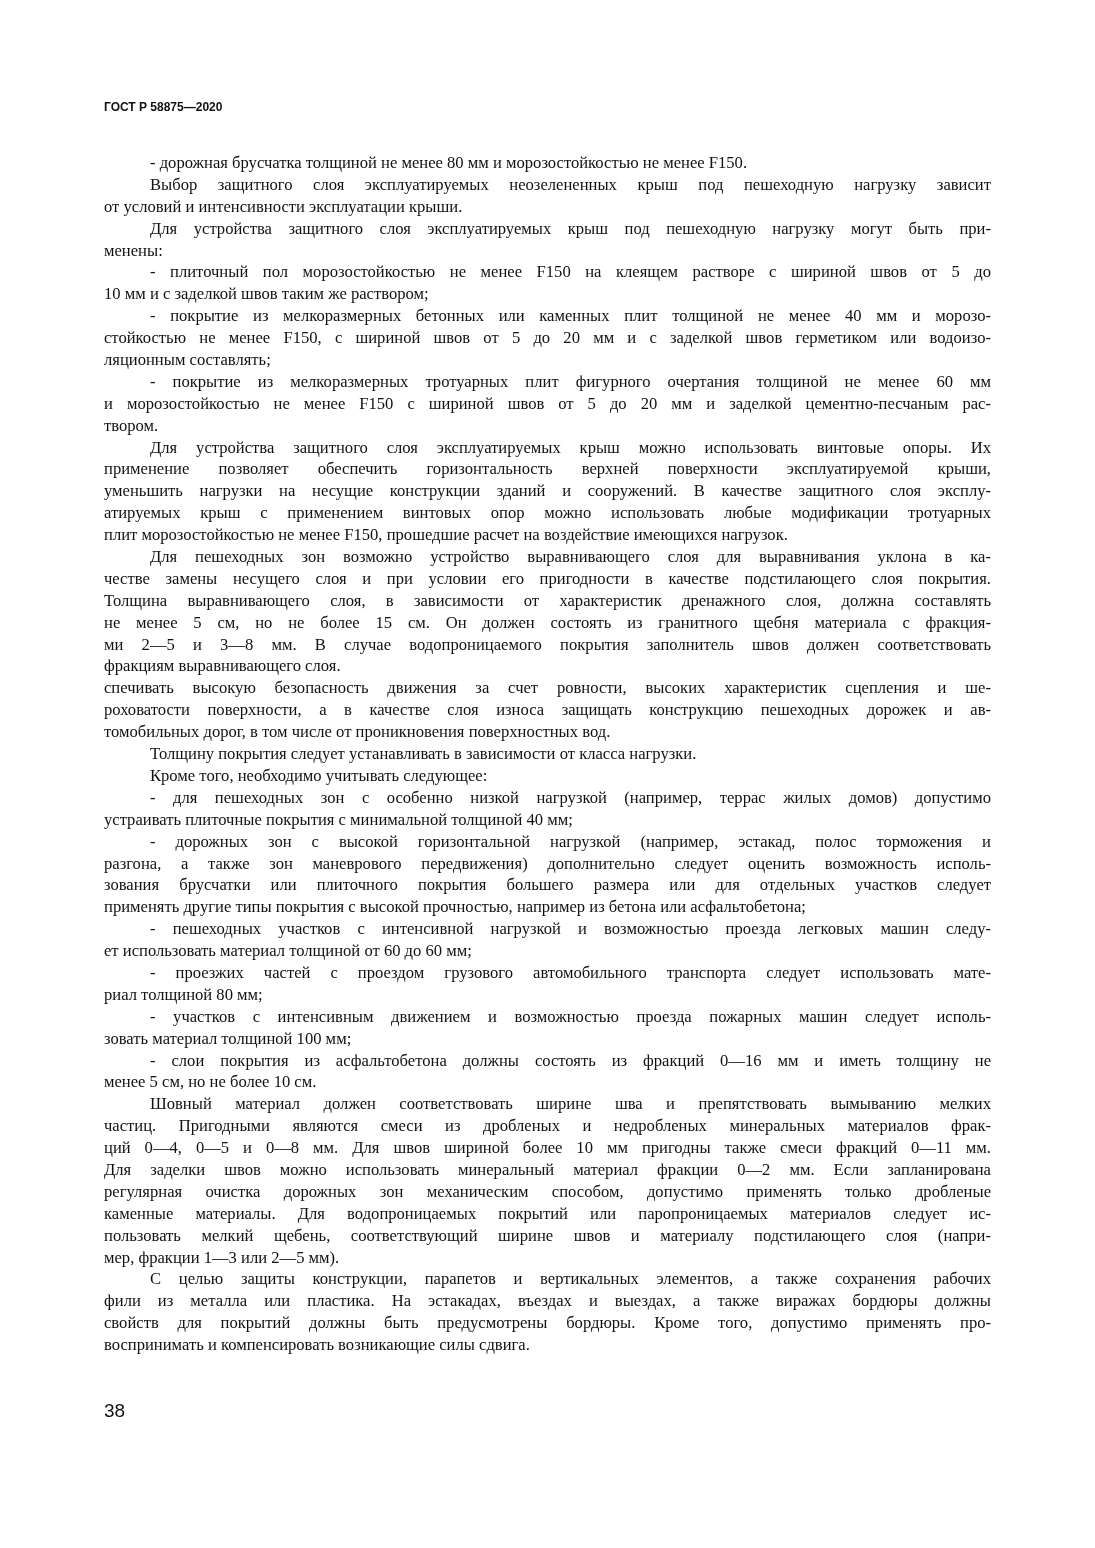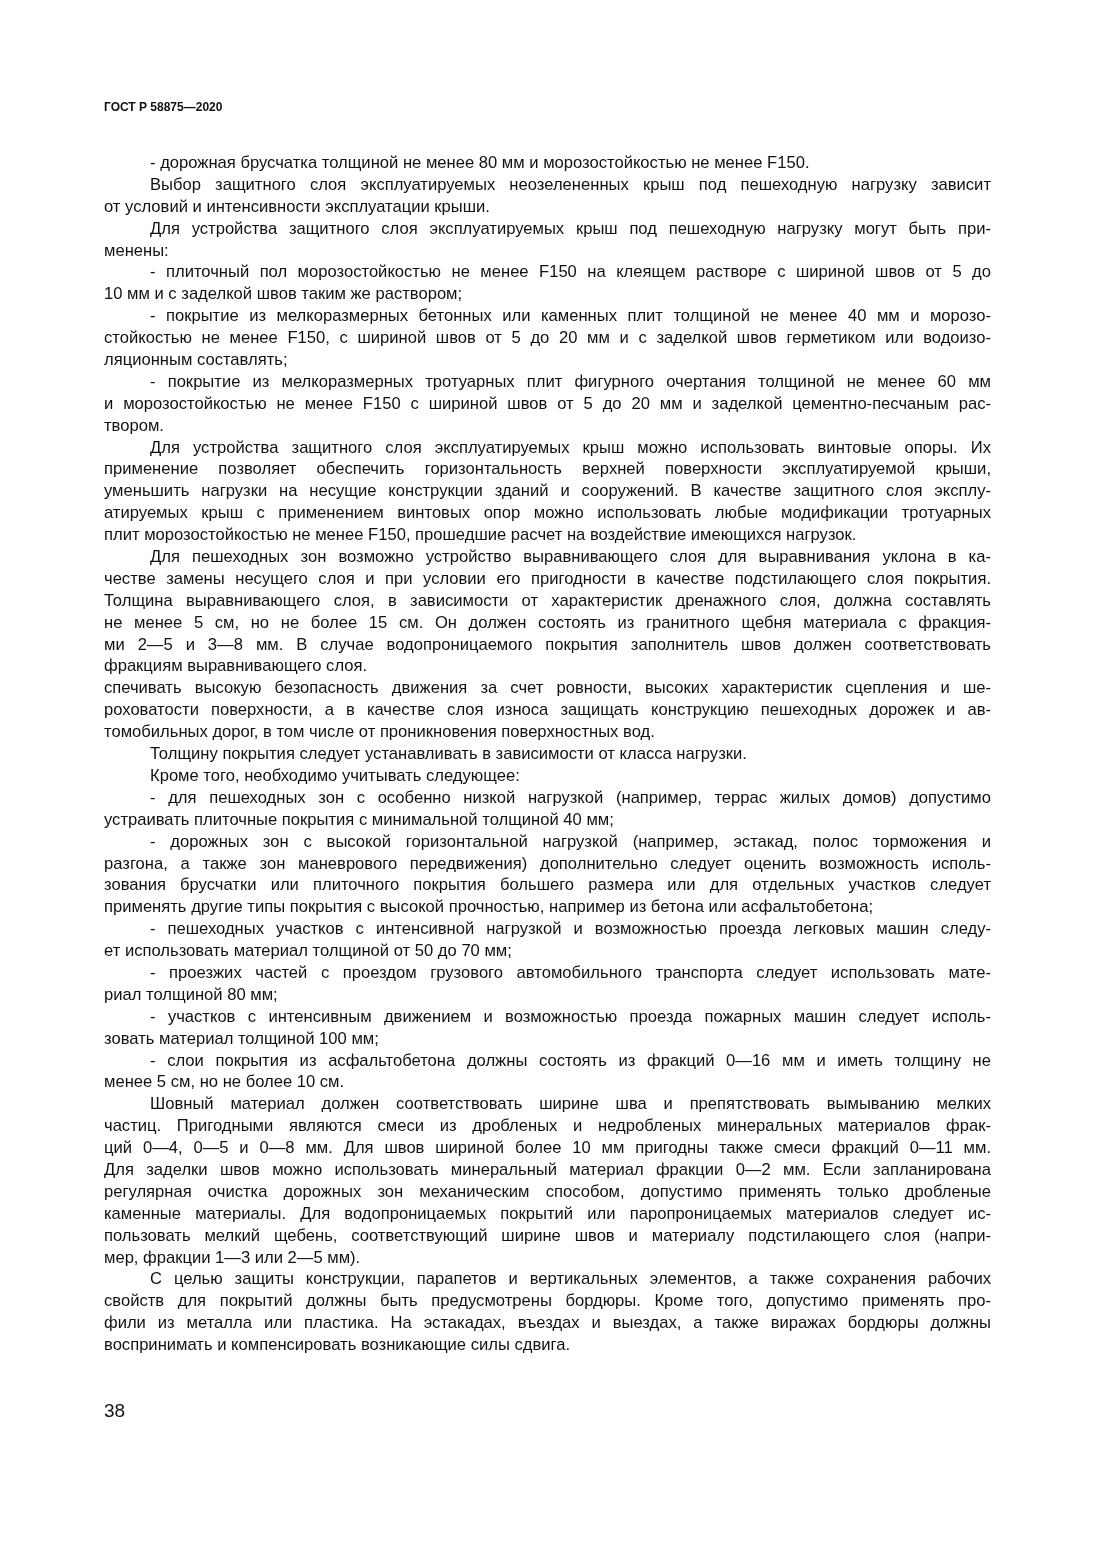--- a/index.html
+++ b/index.html
@@ -5,21 +5,21 @@
     html, body { margin: 0; padding: 0; background: #ffffff; }
     body { width: 1095px; height: 1548px; position: relative; overflow: hidden;
            font-family: "Liberation Sans", sans-serif; color: #111111; }
     .header { position: absolute; left: 104px; top: 100px; font-weight: bold;
               font-size: 12px; letter-spacing: 0px; }
     .content { position: absolute; left: 104px; top: 152px; width: 887px;
                font-size: 16.6px; line-height: 21.9px; }
     .line { white-space: nowrap; display: block; height: 21.9px; }
     .line.j { text-align: justify; text-align-last: justify; }
     .line.ind { padding-left: 46px; }
-    .para { margin: 0; }
+    .para { margin: 0; font-family: Liberation Serif, serif; }
     .para + .para { margin-top: 0; }
     .pagenum { position: absolute; left: 104px; top: 1400px; font-size: 19px; }
   </style>
 </head>
 <body>
 
 <div class="header">ГОСТ Р 58875—2020</div>
 
 <div class="content" id="content">
     <div class="para">
@@ -78,21 +78,21 @@
       <span class="line">устраивать плиточные покрытия с минимальной толщиной 40 мм;</span>
     </div>
     <div class="para">
       <span class="line ind j">- дорожных зон с высокой горизонтальной нагрузкой (например, эстакад, полос торможения и</span>
       <span class="line j">разгона, а также зон маневрового передвижения) дополнительно следует оценить возможность исполь-</span>
       <span class="line j">зования брусчатки или плиточного покрытия большего размера или для отдельных участков следует</span>
       <span class="line">применять другие типы покрытия с высокой прочностью, например из бетона или асфальтобетона;</span>
     </div>
     <div class="para">
       <span class="line ind j">- пешеходных участков с интенсивной нагрузкой и возможностью проезда легковых машин следу-</span>
-      <span class="line">ет использовать материал толщиной от 50 до 70 мм;</span>
+      <span class="line">ет использовать материал толщиной от 60 до 60 мм;</span>
     </div>
     <div class="para">
       <span class="line ind j">- проезжих частей с проездом грузового автомобильного транспорта следует использовать мате-</span>
       <span class="line">риал толщиной 80 мм;</span>
     </div>
     <div class="para">
       <span class="line ind j">- участков с интенсивным движением и возможностью проезда пожарных машин следует исполь-</span>
       <span class="line">зовать материал толщиной 100 мм;</span>
     </div>
     <div class="para">
@@ -104,19 +104,19 @@
       <span class="line j">частиц. Пригодными являются смеси из дробленых и недробленых минеральных материалов фрак-</span>
       <span class="line j">ций 0—4, 0—5 и 0—8 мм. Для швов шириной более 10 мм пригодны также смеси фракций 0—11 мм.</span>
       <span class="line j">Для заделки швов можно использовать минеральный материал фракции 0—2 мм. Если запланирована</span>
       <span class="line j">регулярная очистка дорожных зон механическим способом, допустимо применять только дробленые</span>
       <span class="line j">каменные материалы. Для водопроницаемых покрытий или паропроницаемых материалов следует ис-</span>
       <span class="line j">пользовать мелкий щебень, соответствующий ширине швов и материалу подстилающего слоя (напри-</span>
       <span class="line">мер, фракции 1—3 или 2—5 мм).</span>
     </div>
     <div class="para">
       <span class="line ind j">С целью защиты конструкции, парапетов и вертикальных элементов, а также сохранения рабочих</span>
+      <span class="line j">фили из металла или пластика. На эстакадах, въездах и выездах, а также виражах бордюры должны</span>
       <span class="line j">свойств для покрытий должны быть предусмотрены бордюры. Кроме того, допустимо применять про-</span>
-      <span class="line j">фили из металла или пластика. На эстакадах, въездах и выездах, а также виражах бордюры должны</span>
       <span class="line">воспринимать и компенсировать возникающие силы сдвига.</span>
     </div>
   </div>
 
 <div class="pagenum">38</div>
 
 </body></html>

